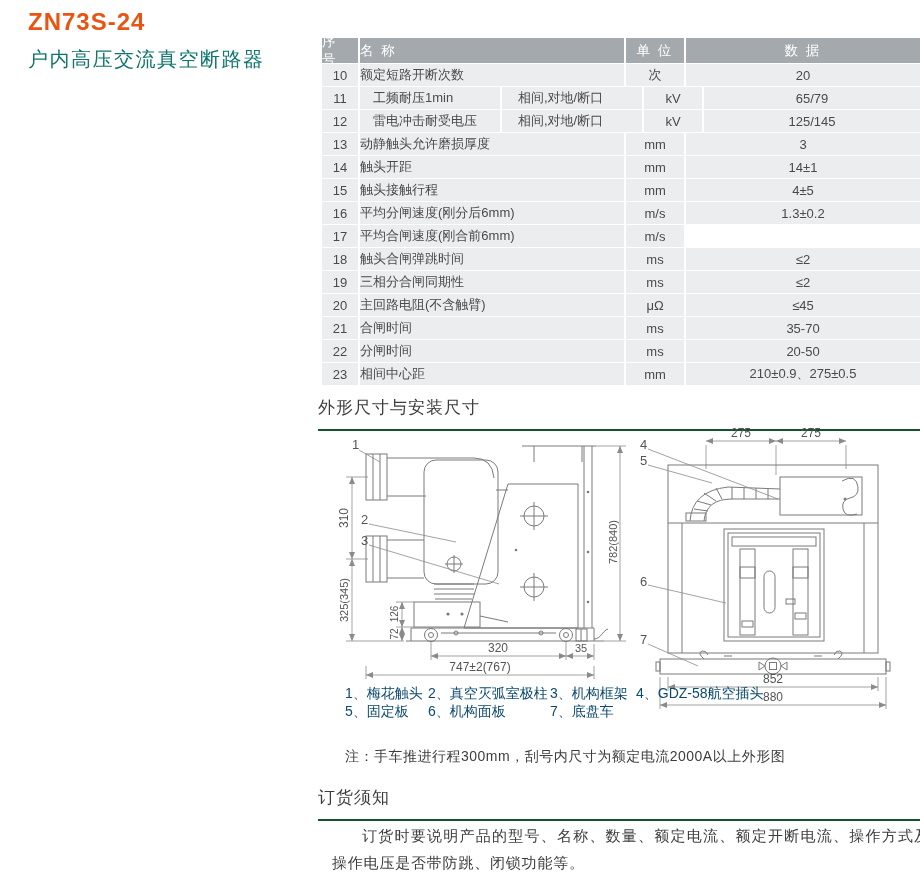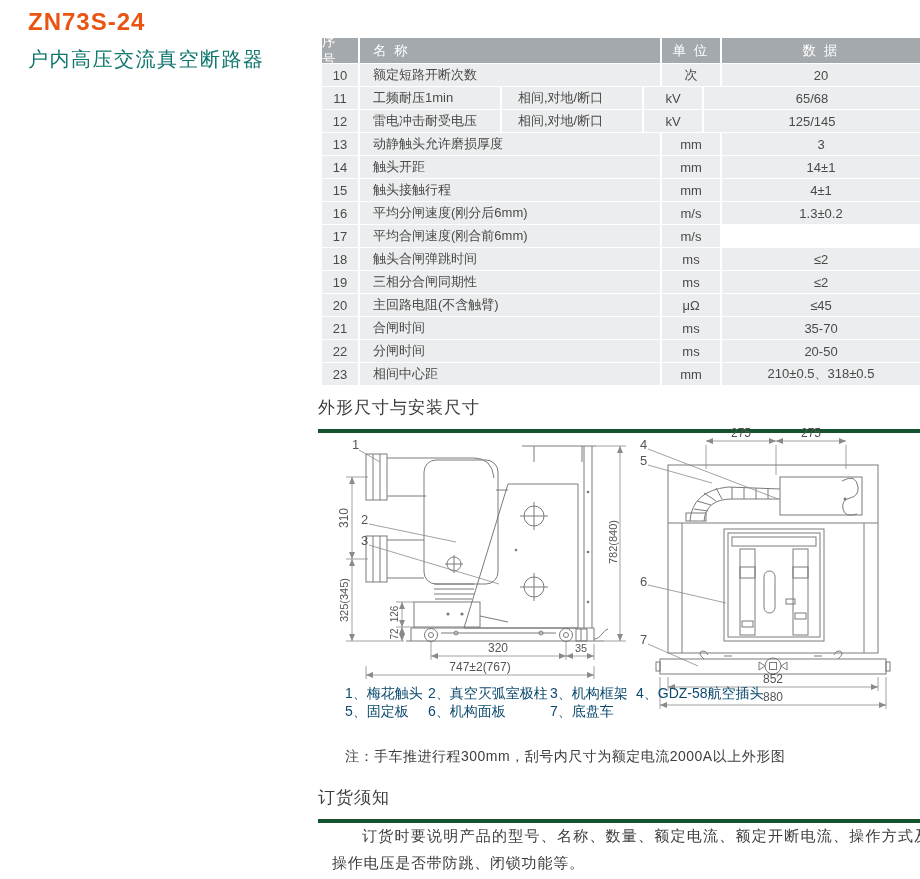--- a/index.html
+++ b/index.html
@@ -9,29 +9,29 @@
   
   .model-title { position:absolute; left:28px; top:8px; font-size:24px; font-weight:bold; color:#e95413; letter-spacing:1px; }
   .subtitle { position:absolute; left:28px; top:46px; font-size:20px; color:#0f766e; letter-spacing:1.5px; }
 
   
   .spec-table { position:absolute; left:322px; top:38px; width:598px; }
   .t-row { display:flex; gap:2px; margin-bottom:1px; }
   .c { background:#ecedee; color:#4a4a4a; font-size:13px; display:flex; align-items:center; height:22px; }
   .t-head .c { background:#a4a9ad; color:#ffffff; height:25px; font-size:13.5px; letter-spacing:2px; }
   .c.no   { width:36px;  justify-content:center; }
-  .c.name { width:300px; padding-left:13px; }
+  .c.name { width:264px; }
   .c.name1{ width:140px; padding-left:13px; }
   .c.name2{ width:140px; padding-left:16px; }
   .c.unit { width:58px;  justify-content:center;text-align:center; }
   .c.data { flex:1; justify-content:center; }
 
   
   .section-heading { position:absolute; font-size:17px; color:#3c3c3c; letter-spacing:1px;
-                     width:602px; padding-bottom:10px; border-bottom:4px solid #14532d; }
+                     width:602px; padding-bottom:10px; border-bottom:2px solid #14532d; }
   .heading-dims { left:318px; top:396px; }
   .heading-order { left:318px; top:786px; }
 
   
   .drawing { position:absolute; }
   #svg-side  { left:336px; top:432px; }
   #svg-front { left:628px; top:425px; }
   .lines  { stroke:#7a7a7a; stroke-width:1; fill:none; }
   .dlines { stroke:#8a8a8a; stroke-width:0.8; fill:none; }
   .dim-text { font-size:11px; fill:#555555; }
@@ -68,21 +68,21 @@
       <div class="c no">10</div>
       <div class="c name">额定短路开断次数</div>
       <div class="c unit">次</div>
       <div class="c data">20</div>
     </div>
     <div class="t-row">
       <div class="c no">11</div>
       <div class="c name1">工频耐压1min</div>
       <div class="c name2">相间,对地/断口</div>
       <div class="c unit">kV</div>
-      <div class="c data">65/68</div>
+      <div class="c data">65/79</div>
     </div>
     <div class="t-row">
       <div class="c no">12</div>
       <div class="c name1">雷电冲击耐受电压</div>
       <div class="c name2">相间,对地/断口</div>
       <div class="c unit">kV</div>
       <div class="c data">125/145</div>
     </div>
     <div class="t-row">
       <div class="c no">13</div>
@@ -93,21 +93,21 @@
     <div class="t-row">
       <div class="c no">14</div>
       <div class="c name">触头开距</div>
       <div class="c unit">mm</div>
       <div class="c data">14±1</div>
     </div>
     <div class="t-row">
       <div class="c no">15</div>
       <div class="c name">触头接触行程</div>
       <div class="c unit">mm</div>
-      <div class="c data">4±1</div>
+      <div class="c data">4±5</div>
     </div>
     <div class="t-row">
       <div class="c no">16</div>
       <div class="c name">平均分闸速度(刚分后6mm)</div>
       <div class="c unit">m/s</div>
       <div class="c data">1.3±0.2</div>
     </div>
     <div class="t-row">
       <div class="c no">17</div>
       <div class="c name">平均合闸速度(刚合前6mm)</div>
@@ -140,21 +140,21 @@
     <div class="t-row">
       <div class="c no">22</div>
       <div class="c name">分闸时间</div>
       <div class="c unit">ms</div>
       <div class="c data">20-50</div>
     </div>
     <div class="t-row">
       <div class="c no">23</div>
       <div class="c name">相间中心距</div>
       <div class="c unit">mm</div>
-      <div class="c data">210±0.5、318±0.5</div>
+      <div class="c data">210±0.9、275±0.5</div>
     </div>
   </div>
 
   <div class="section-heading heading-dims">外形尺寸与安装尺寸</div>
 
   <svg id="svg-side" class="drawing" width="300" height="285" viewBox="0 0 300 285">
     <defs>
       <marker id="ar1" markerWidth="8" markerHeight="8" refX="7" refY="3" orient="auto-start-reverse" markerUnits="userSpaceOnUse">
         <path d="M0,0 L7,3 L0,6 Z" fill="#8a8a8a"></path>
       </marker>

